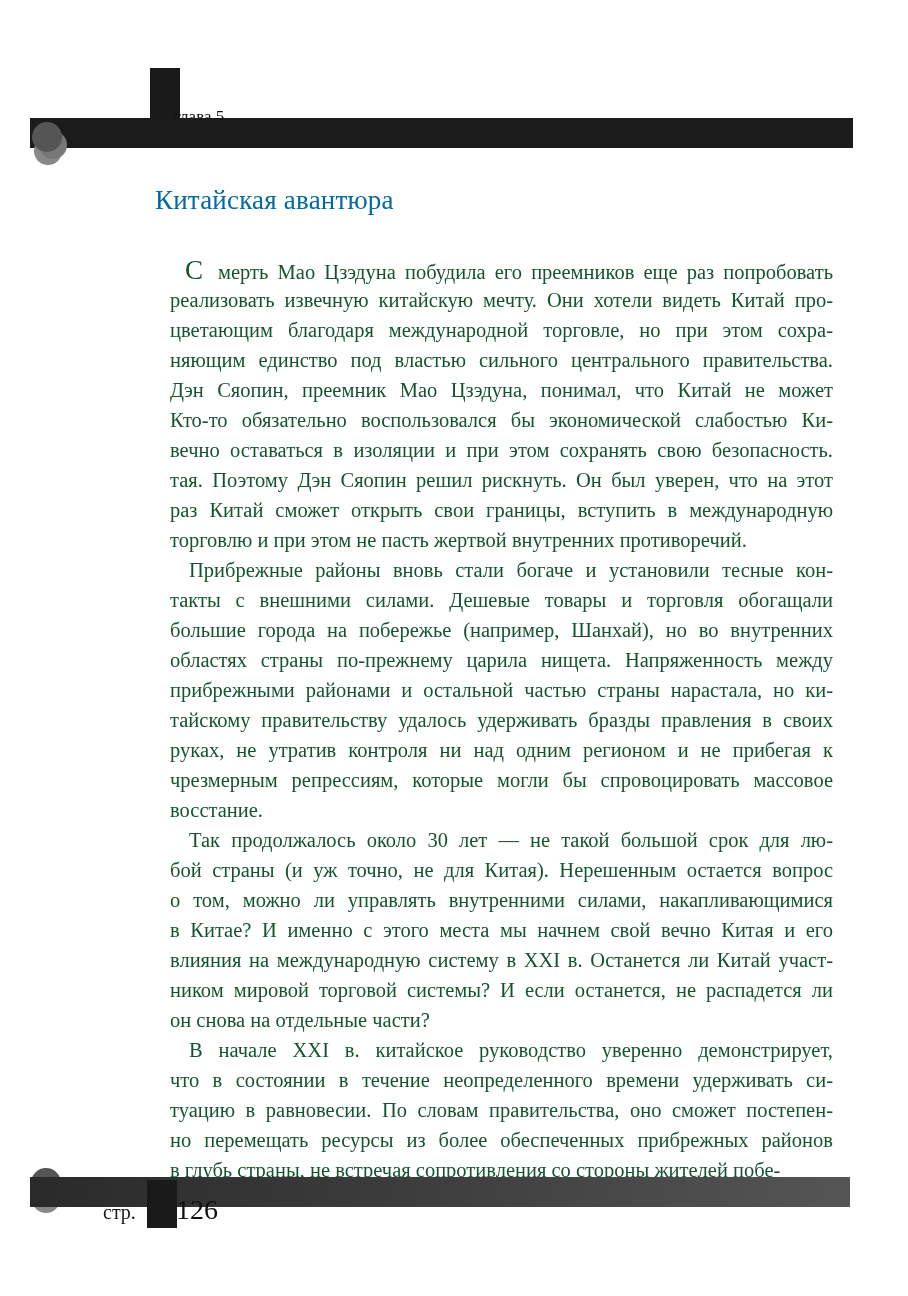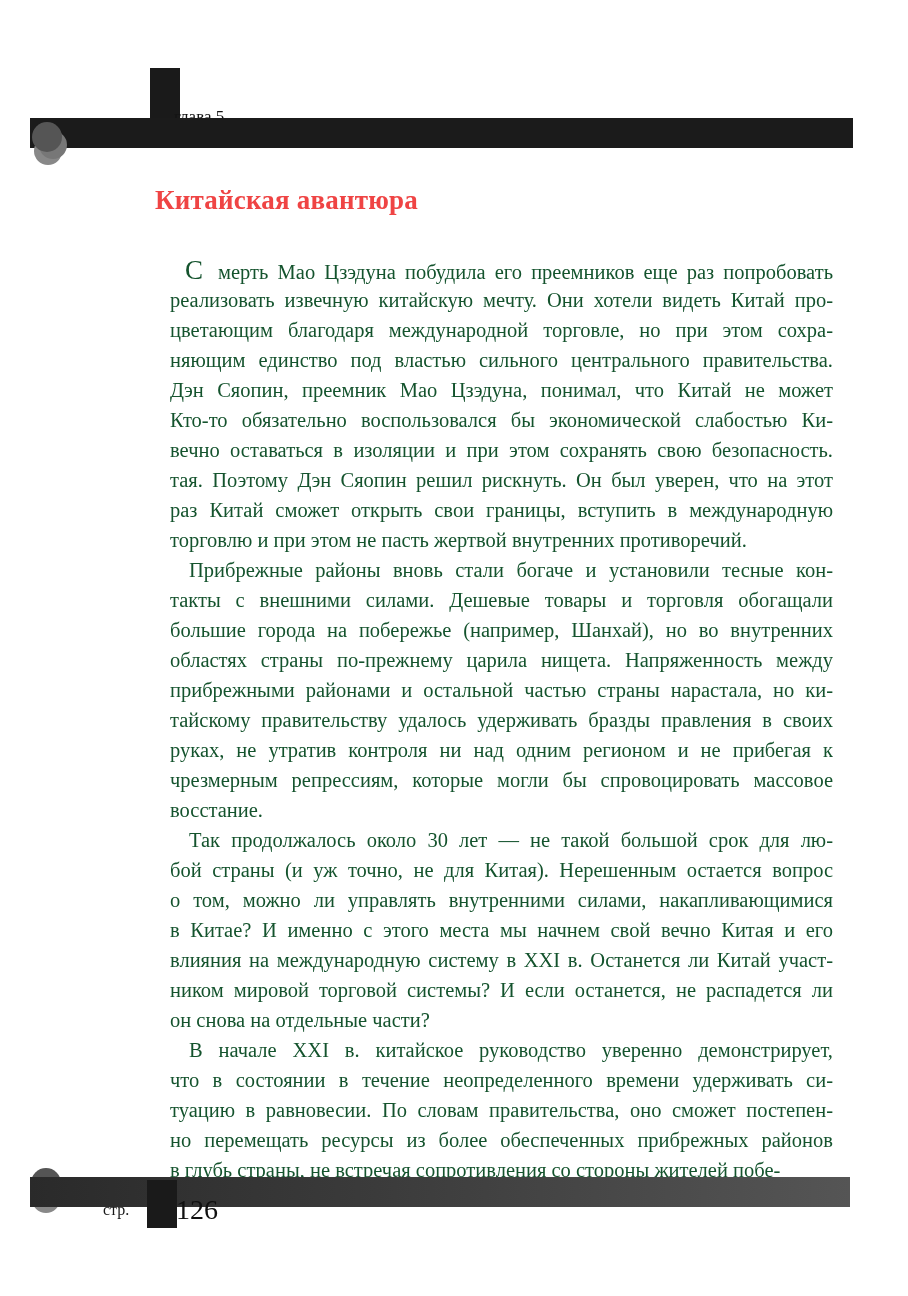--- a/index.html
+++ b/index.html
@@ -49,22 +49,22 @@
     background: #555;
     box-shadow: 6px 9px 0 -1px #777, 0px 16px 0 -1px #888;
   }
 
   
   .page-title {
     position: absolute;
     left: 110px; top: 138px;
     font-size: 27px;
     line-height: 34px;
-    font-weight: 700;
-    color: #ef4444;
+    font-weight: 400;
+    color: #0369a1;
     letter-spacing: 0.2px;
   }
 
   
   .body-text {
     position: absolute;
     left: 110px; top: 196px;
     width: 723px;
     font-size: 20.5px;
     color: #14532d;
@@ -95,21 +95,21 @@
     position: absolute;
     left: 117px; top: 1150px;
     width: 3px; height: 48px;
     background: #1a1a1a;
   }
   .page-label {
     position: absolute;
     left: 58px; top: 1156px;
     width: 52px;
     text-align: left;
-    font-size: 16px;
+    font-size: 20px;
     color: #181818;
   }
   .page-number {
     position: absolute;
     left: 131px; top: 1149px;
     font-size: 28px;
     color: #101010;
   }
 </style>
 </head>

